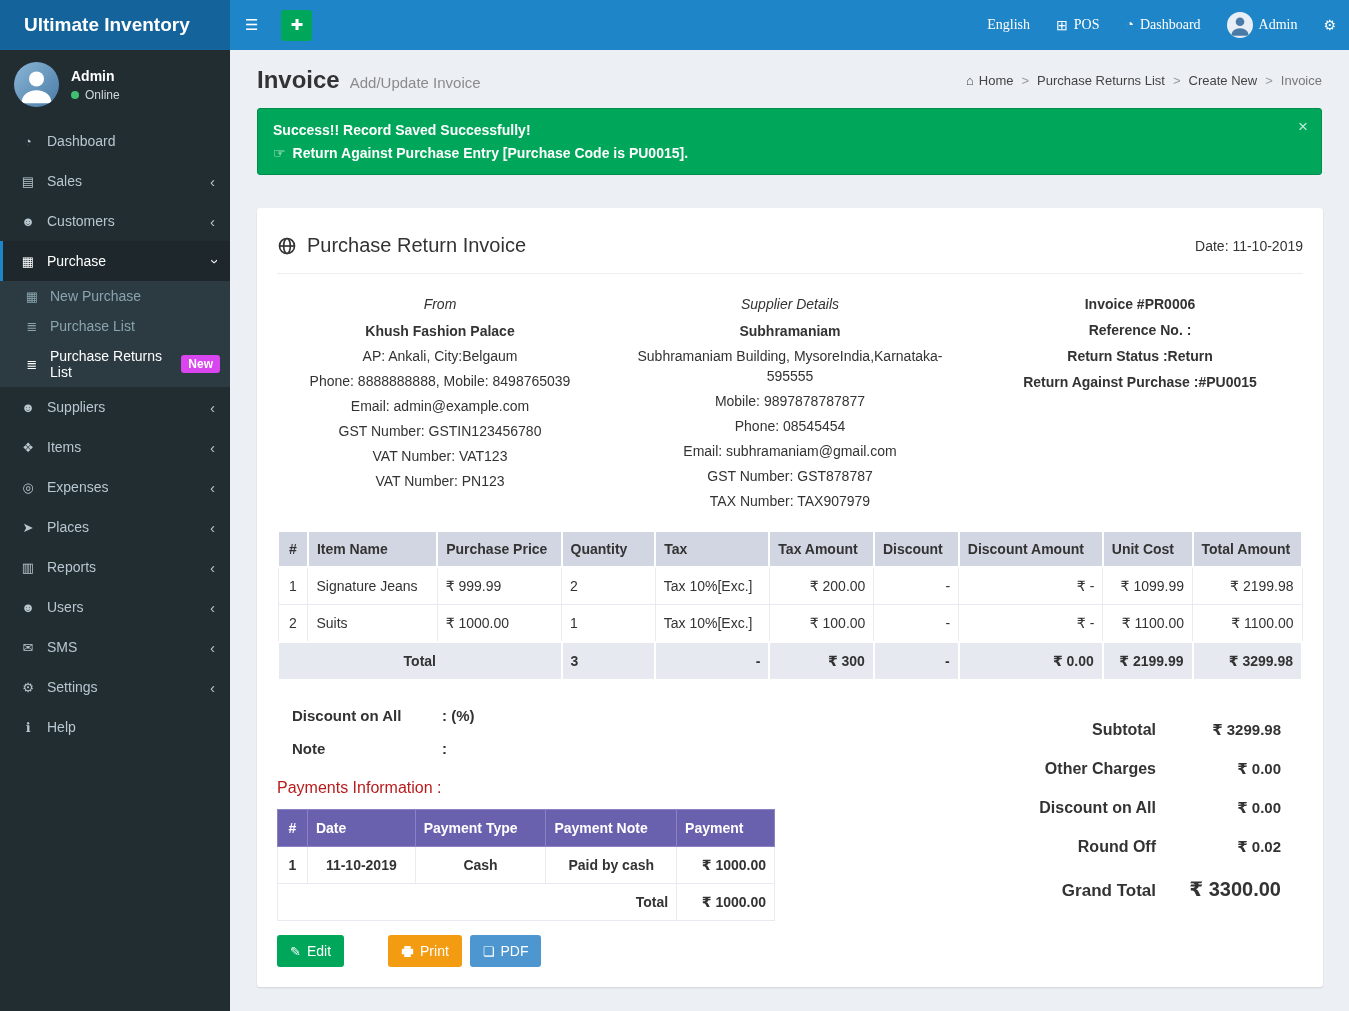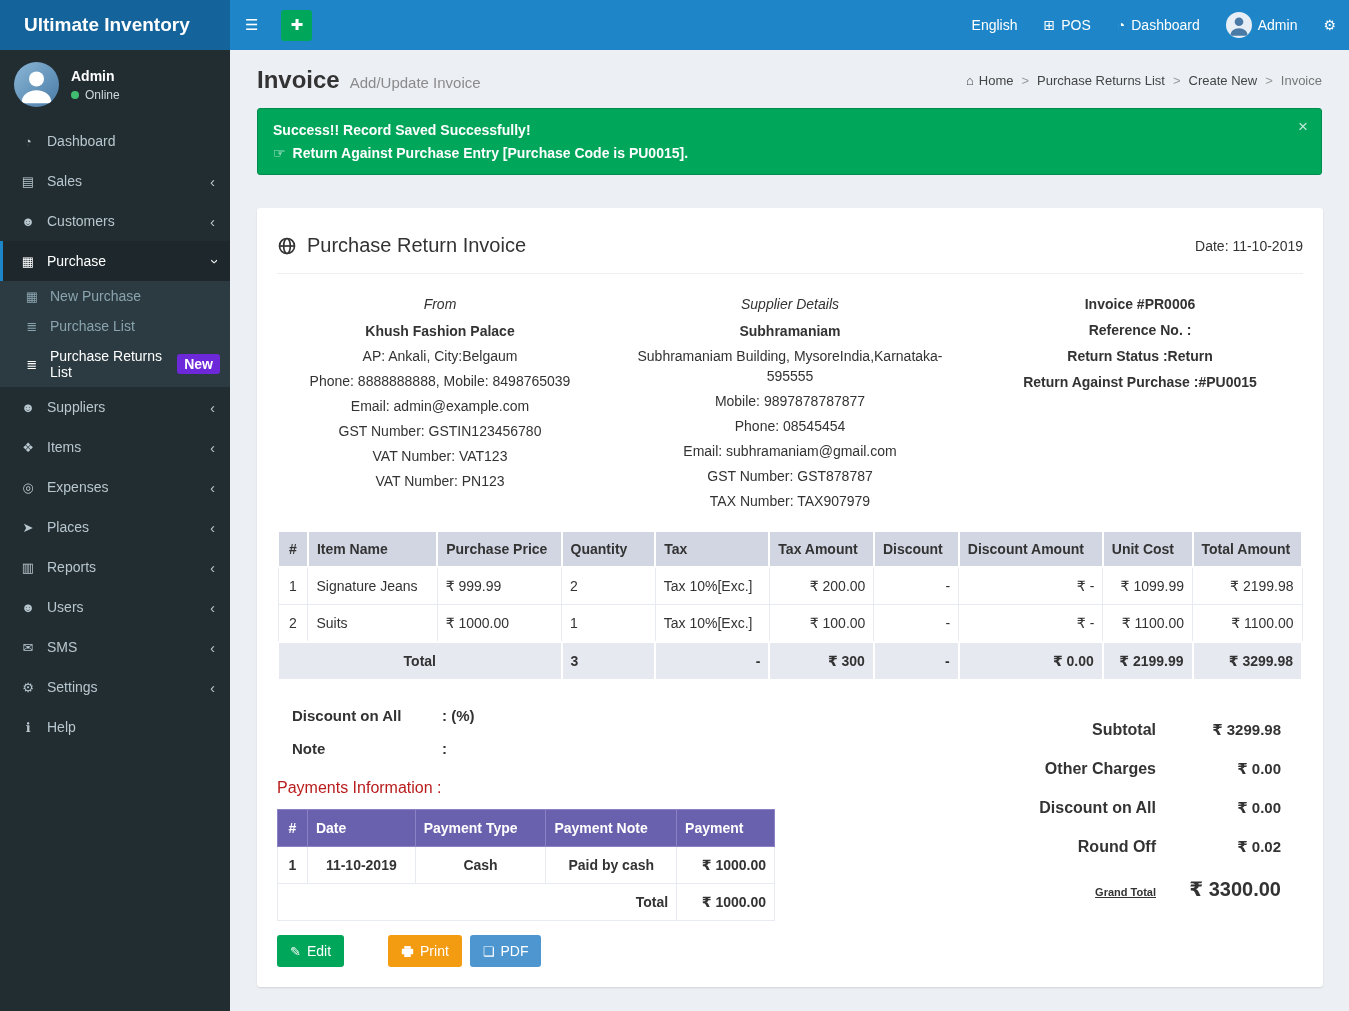--- a/index.html
+++ b/index.html
@@ -8,21 +8,21 @@
 
   
   .navbar { position:fixed; top:0; left:0; width:1349px; height:50px; background:#1e86c8; display:flex; z-index:100; }
   .logo { width:230px; height:50px; background:#14639a; color:#fff; font-weight:bold; font-size:19px;
     line-height:50px; padding-left:24px; flex:0 0 230px; }
   .nav-main { flex:1; display:flex; align-items:center; justify-content:space-between; }
   .nav-left { display:flex; align-items:center; }
   .hamburger { color:#fff; font-size:15px; padding:0 15px; height:50px; line-height:50px; cursor:pointer; }
   .add-btn { width:31px; height:31px; background:#00a65a; border:none; border-radius:3px; color:#fff;
     font-size:15px; margin-left:8px; cursor:pointer; display:flex; align-items:center; justify-content:center; }
-  .nav-right { display:flex; align-items:center; height:50px; }
+  .nav-right { display:flex; align-items:center; height:50px;font-family:Liberation Serif, serif; }
   .nav-link { color:#fff; font-size:14px; padding:0 13px; height:50px; display:flex; align-items:center; gap:6px; cursor:pointer; text-decoration:none; }
   .nav-ico { font-size:14px; }
   .avatar-sm { width:26px; height:26px; border-radius:50%; background:#e8eef5; overflow:hidden; display:inline-block; }
 
   
   .sidebar { position:fixed; top:50px; left:0; bottom:0; width:230px; background:#222d32; z-index:90; }
   .user-panel { display:flex; align-items:center; gap:12px; padding:12px 14px 14px; }
   .avatar-lg { width:45px; height:45px; border-radius:50%; background:linear-gradient(135deg,#8ab6d6,#4a7ba6); overflow:hidden; flex:0 0 45px; }
   .user-name { color:#fff; font-size:14px; font-weight:bold; margin-bottom:4px; }
   .user-status { color:#cfd8dc; font-size:12px; display:flex; align-items:center; gap:6px; }
@@ -30,21 +30,21 @@
   .menu { list-style:none; }
   .menu-item { display:flex; align-items:center; gap:9px; padding:12px 15px; font-size:14px; color:#b8c7ce;
     cursor:pointer; border-left:3px solid transparent; }
   .mi-icon { width:20px; text-align:center; font-size:13px; flex:0 0 20px; }
   .chevron { margin-left:auto; font-size:15px; line-height:1; display:inline-block; }
   .chevron.down { transform:rotate(-90deg); }
   .menu-item.active-parent { background:#1e282c; color:#fff; border-left-color:#1e86c8; }
   .submenu { background:#2c3b41; }
   .submenu-item { display:flex; align-items:center; gap:8px; padding:7px 10px 7px 22px; font-size:14px; color:#8aa4af; cursor:pointer; }
   .submenu-item.active { color:#fff; }
-  .badge-new { background:#6d28d9; color:#fff; font-size:14px; font-weight:bold; padding:2px 7px; border-radius:3px; margin-left:6px; }
+  .badge-new { background:#d946ef; color:#fff; font-size:12px; font-weight:bold; padding:2px 7px; border-radius:3px; margin-left:6px; }
 
   
   .main { margin-left:230px; padding-top:50px; }
   .content { min-height:913px; background:#ecf0f5; padding-bottom:10px; }
   .content-header { padding:16px 27px 12px; display:flex; justify-content:space-between; align-items:center; }
   .page-title { font-size:24px; font-weight:bold; color:#333; display:flex; align-items:baseline; gap:10px; }
   .page-subtitle { font-size:15px; color:#8a8a8a; font-weight:normal; }
   .breadcrumb { display:flex; align-items:center; gap:8px; font-size:13px; color:#444; }
   .crumb { color:#444; cursor:pointer; display:flex; align-items:center; gap:5px; }
   .crumb-sep { color:#999; }
@@ -83,21 +83,21 @@
   .kv-label { width:150px; }
   .payments-heading { color:#b91c1c; font-size:16px; margin:22px 0 12px 0; font-weight:500; }
   .payments-table { width:498px; font-size:14px; color:#333; }
   .payments-table th { background:#6a61ae; color:#fff; font-weight:bold; text-align:left; padding:10px 8px; border:1px solid #8a82c4; }
   .payments-table td { padding:10px 8px; border:1px solid #e8eaf1; font-weight:bold; text-align:center; }
 
   .summary { width:320px; margin-right:22px; padding-top:14px; }
   .sum-row { display:flex; align-items:baseline; margin-bottom:21px; }
   .sum-label { flex:1; text-align:right; font-weight:bold; font-size:16px; color:#333; }
   .sum-value { width:125px; text-align:right; font-weight:bold; font-size:15px; color:#333; }
-  .sum-row.grand .sum-label { font-size:11px;text-decoration:underline; }
+  .sum-row.grand .sum-label { font-size:17px; }
   .sum-row.grand .sum-value { font-size:20px; }
 
   .actions { display:flex; gap:8px; margin-top:14px; }
   .btn { border:none; border-radius:3px; color:#fff; font-size:14px; padding:8px 13px; display:flex; align-items:center; gap:6px; cursor:pointer; font-family:inherit; }
   .btn-edit { background:#00a65a; }
   .btn-print { background:#f39c12;margin-left:36px; }
   .btn-pdf { background:#4d96d0; }
   .btn-ico { font-size:13px; line-height:1; display:inline-flex; }
 </style>
 </head>

